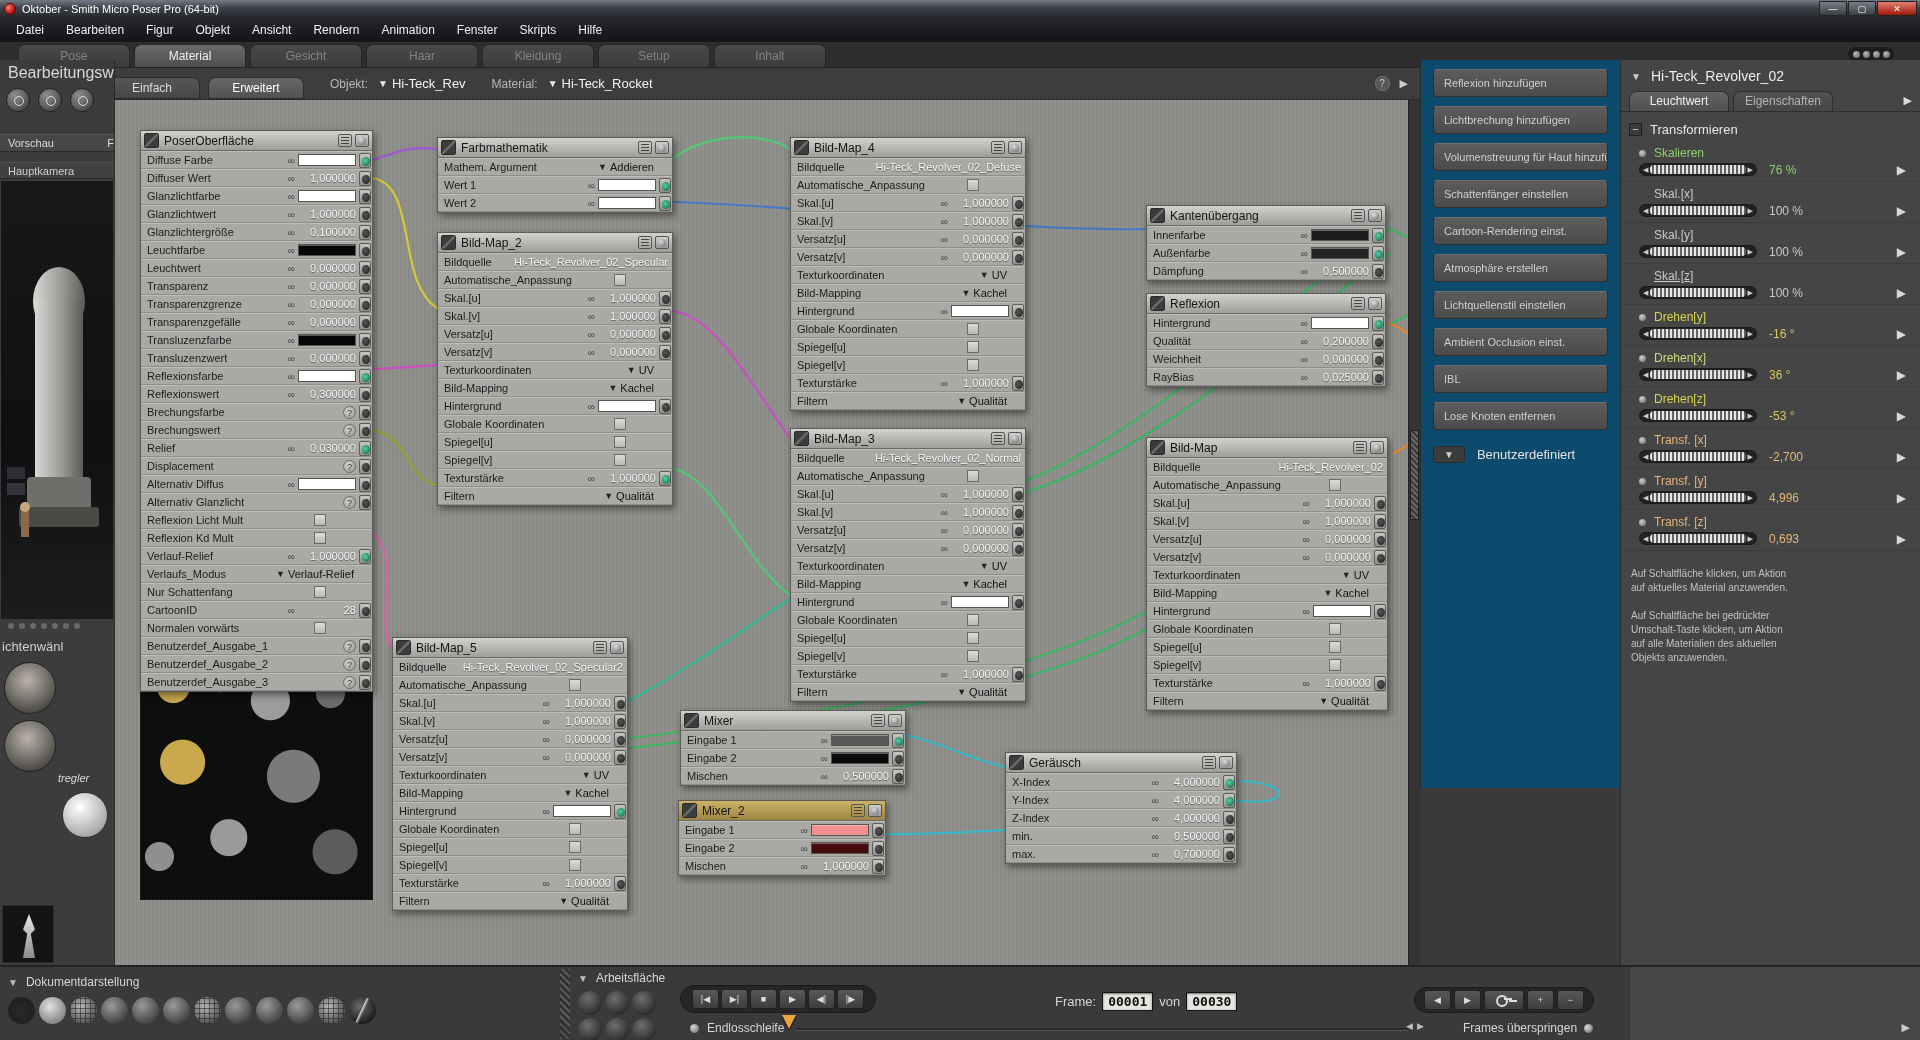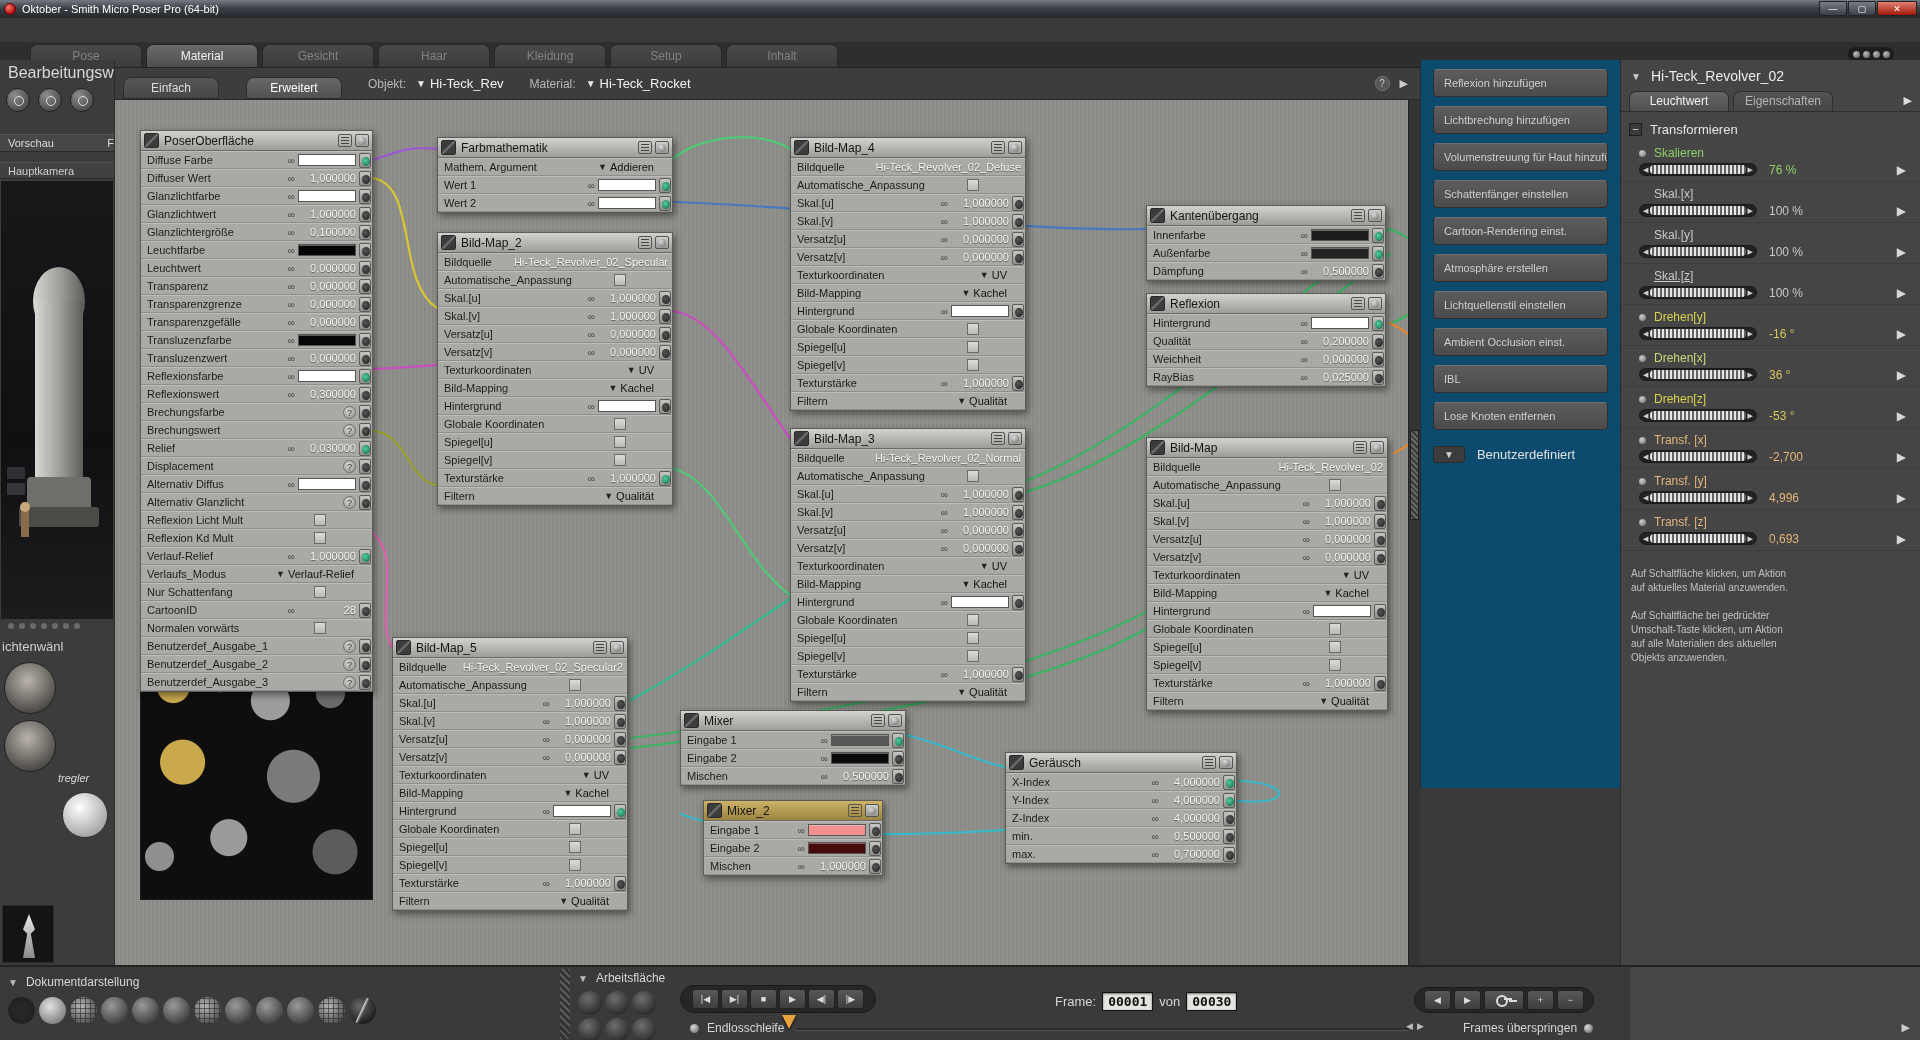--- a/index.html
+++ b/index.html
@@ -18,33 +18,33 @@
     background:linear-gradient(#777d87,#3a3e45); border:1px solid #222; border-radius:0 0 3px 3px; }
   .wbtn.close { background:linear-gradient(#e08070,#a01808); width:40px; }
 
   
   #menubar { position:absolute; left:0; top:18px; width:1920px; height:24px;
     background:linear-gradient(#26272b,#131418); display:flex; align-items:center; gap:2px; padding-left:6px; }
   .menu-item { color:#eee; font-size:12px; padding:3px 10px; }
 
   
   #tabrow { position:absolute; left:0; top:42px; width:1920px; height:26px; background:#2e2e2e;
-    border-bottom:1px solid #222; display:flex; align-items:flex-end; padding-left:30px; }
+    border-bottom:1px solid #222; display:flex; align-items:flex-end; padding-left:18px; }
   .room-tab { width:112px; height:23px; margin-right:4px; text-align:center; line-height:22px;
     font-size:12px; color:#828282; background:linear-gradient(#4a4a4a,#3c3c3c);
     border:1px solid #272727; border-bottom:none; border-radius:7px 7px 0 0; }
   .room-tab.active { background:linear-gradient(#6a6a6a,#4e4e4e); color:#f2f2f2; }
   #room-dots { position:absolute; right:26px; top:5px; width:46px; height:14px; background:#1d1d1d;
     border-radius:7px; display:flex; align-items:center; justify-content:center; gap:3px; }
   #room-dots i { width:7px; height:7px; border-radius:50%; background:radial-gradient(circle at 35% 35%, #bbb, #555); }
 
   
   #subrow { position:absolute; left:96px; top:68px; width:1324px; height:32px; background:#3d3d3d;
     border-bottom:1px solid #2a2a2a; display:flex; align-items:center; font-size:12px; }
-  .sub-tab { width:96px; height:22px; margin-left:27px; text-align:center; line-height:21px; color:#ddd;
+  .sub-tab { width:96px; height:22px; margin-left:8px; text-align:center; line-height:21px; color:#ddd;
     background:linear-gradient(#565656,#474747); border:1px solid #2c2c2c; border-radius:8px 8px 0 0; margin-top:8px; }
   .sub-tab.active { background:linear-gradient(#676767,#515151); color:#fff; }
   .sub-label { color:#b8b8b8; margin-left:26px; }
   .sub-caret { color:#e8e8e8; font-size:10px; margin:0 4px 0 10px; }
   .sub-value { color:#f3f3f3; font-size:13px; }
   #subrow-right { position:absolute; right:12px; top:8px; display:flex; gap:10px; align-items:center; }
   #help-circle { width:15px; height:15px; border-radius:50%; background:#565656; border:1px solid #777;
     color:#ccc; font-size:10px; text-align:center; line-height:14px; }
   #expand-arrow { color:#ccc; font-size:11px; }
 
@@ -214,20 +214,32 @@
   <div id="titlebar">
     <span id="app-icon"></span>
     <span>Oktober - Smith Micro Poser Pro  (64-bit)</span>
     <div id="win-btns">
       <span class="wbtn">—</span>
       <span class="wbtn">▢</span>
       <span class="wbtn close">✕</span>
     </div>
   </div>
 
+  <div id="menubar">
+      <span class="menu-item">Datei</span>
+      <span class="menu-item">Bearbeiten</span>
+      <span class="menu-item">Figur</span>
+      <span class="menu-item">Objekt</span>
+      <span class="menu-item">Ansicht</span>
+      <span class="menu-item">Rendern</span>
+      <span class="menu-item">Animation</span>
+      <span class="menu-item">Fenster</span>
+      <span class="menu-item">Skripts</span>
+      <span class="menu-item">Hilfe</span>
+    </div>
 
   <div id="tabrow">
 
   <div class="room-tab">Pose</div>
       <div class="room-tab active">Material</div>
       <div class="room-tab">Gesicht</div>
       <div class="room-tab">Haar</div>
       <div class="room-tab">Kleidung</div>
       <div class="room-tab">Setup</div>
       <div class="room-tab">Inhalt</div>
@@ -1031,21 +1043,21 @@
             <span class="r-swatch" style="background: rgb(10, 10, 10);"></span>
             <span class="knob"></span>
           </div>
           <div class="n-row">
             <span class="r-label">Mischen</span>
             <span class="r-chain">∞</span>
             <span class="r-val">0,500000</span>
             <span class="knob"></span>
           </div>
         </div>
-        <div class="node" style="left: 588px; top: 700px; width: 180px;">
+        <div class="node" style="left: 563px; top: 700px; width: 208px;">
           <div class="n-head gold">
             <span class="n-wrench"></span>
             <span class="n-title">Mixer_2</span>
             <span class="hb hb-list"></span>
             <span class="hb hb-ball"></span>
           </div>
           <div class="n-row">
             <span class="r-label">Eingabe 1</span>
             <span class="r-chain">∞</span>
             <span class="r-swatch" style="background: rgb(242, 144, 144);"></span>

